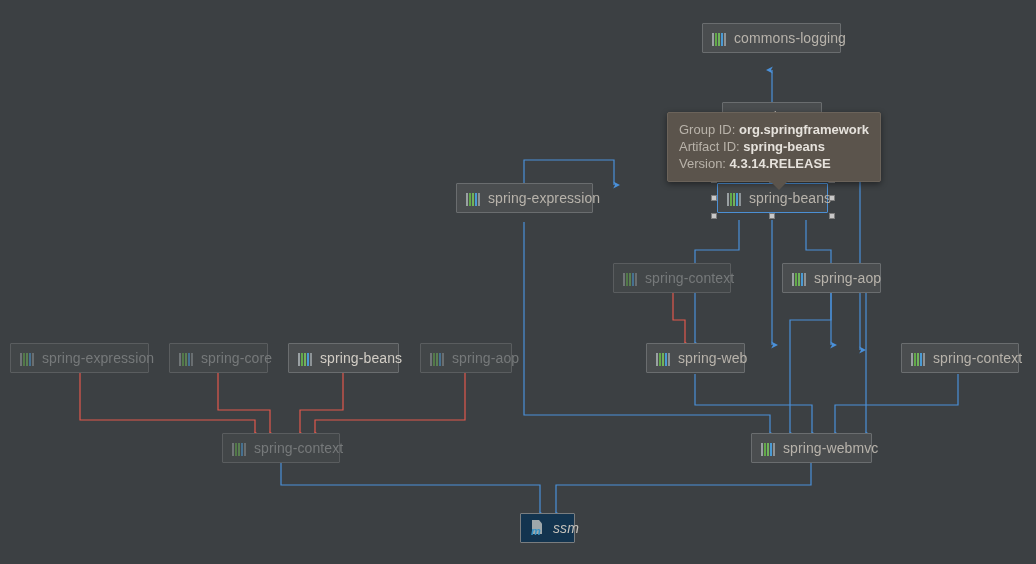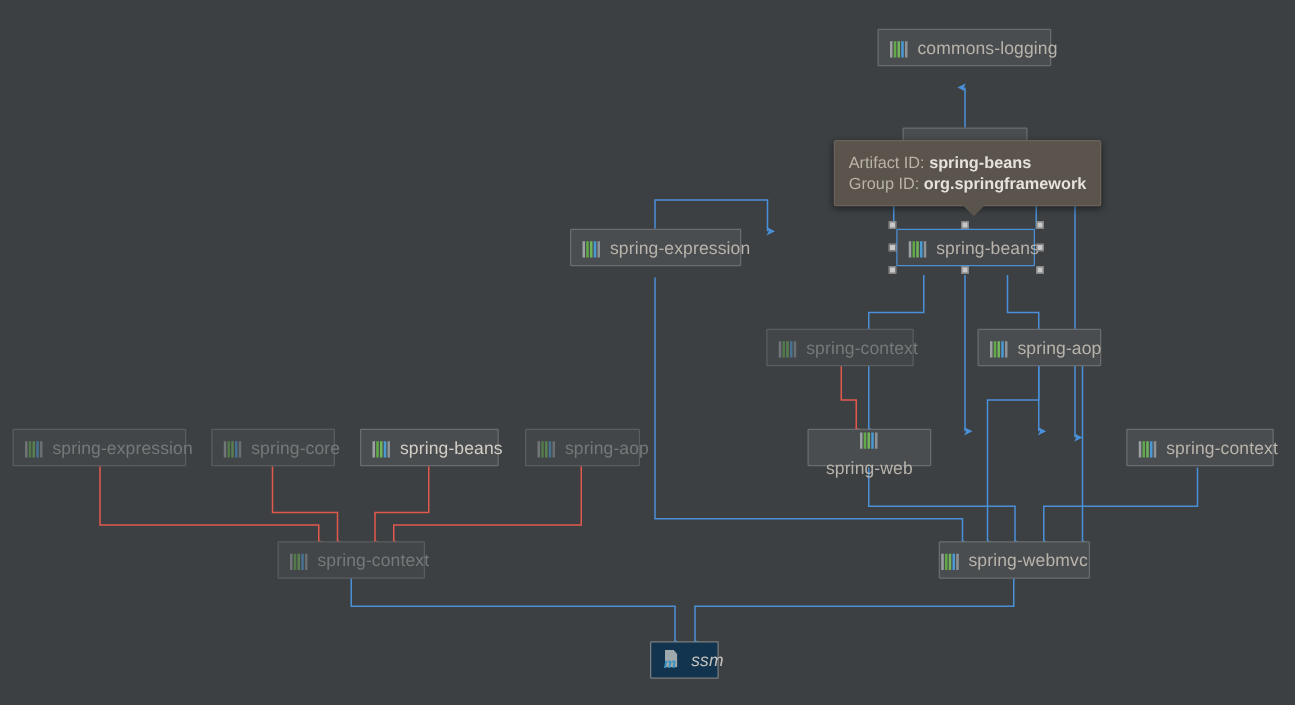--- a/index.html
+++ b/index.html
@@ -270,21 +270,21 @@
       <div class="node dim" style="left: 420px; top: 343px; width: 92px;">
         <span class="libicon">
           <i class="b1"></i>
           <i class="b2"></i>
           <i class="b3"></i>
           <i class="b4"></i>
           <i class="b5"></i>
         </span>
         <span class="label">spring-aop</span>
       </div>
-      <div class="node" style="left: 646px; top: 343px; width: 99px; flex-direction: column;">
+      <div class="node" style="left: 646px; top: 343px; width: 99px;">
         <span class="libicon">
           <i class="b1"></i>
           <i class="b2"></i>
           <i class="b3"></i>
           <i class="b4"></i>
           <i class="b5"></i>
         </span>
         <span class="label">spring-web</span>
       </div>
       <div class="node" style="left: 901px; top: 343px; width: 118px;">
@@ -300,21 +300,21 @@
       <div class="node dim" style="left: 222px; top: 433px; width: 118px;">
         <span class="libicon">
           <i class="b1"></i>
           <i class="b2"></i>
           <i class="b3"></i>
           <i class="b4"></i>
           <i class="b5"></i>
         </span>
         <span class="label">spring-context</span>
       </div>
-      <div class="node" style="left: 751px; top: 433px; width: 121px; justify-content: center;">
+      <div class="node" style="left: 751px; top: 433px; width: 121px;">
         <span class="libicon">
           <i class="b1"></i>
           <i class="b2"></i>
           <i class="b3"></i>
           <i class="b4"></i>
           <i class="b5"></i>
         </span>
         <span class="label">spring-webmvc</span>
       </div>
       <div class="node root" style="left: 520px; top: 513px; width: 55px;">
@@ -331,23 +331,27 @@
       <div class="handle" style="left: 829px; top: 177px;"></div>
       <div class="handle" style="left: 711px; top: 195px;"></div>
       <div class="handle" style="left: 829px; top: 195px;"></div>
       <div class="handle" style="left: 711px; top: 213px;"></div>
       <div class="handle" style="left: 769px; top: 213px;"></div>
       <div class="handle" style="left: 829px; top: 213px;"></div>
     </div>
 
   <div id="tooltip">
     <div class="row">
+      <span>Group ID:</span>
+      <b>org.springframework</b>
+    </div>
+    <div class="row">
       <span>Artifact ID:</span>
       <b>spring-beans</b>
     </div>
     <div class="row">
-      <span>Group ID:</span>
-      <b>org.springframework</b>
+      <span>Version:</span>
+      <b>4.3.14.RELEASE</b>
     </div>
     <div class="tail"></div>
   </div>
 
 </div>
 
 </body></html>

